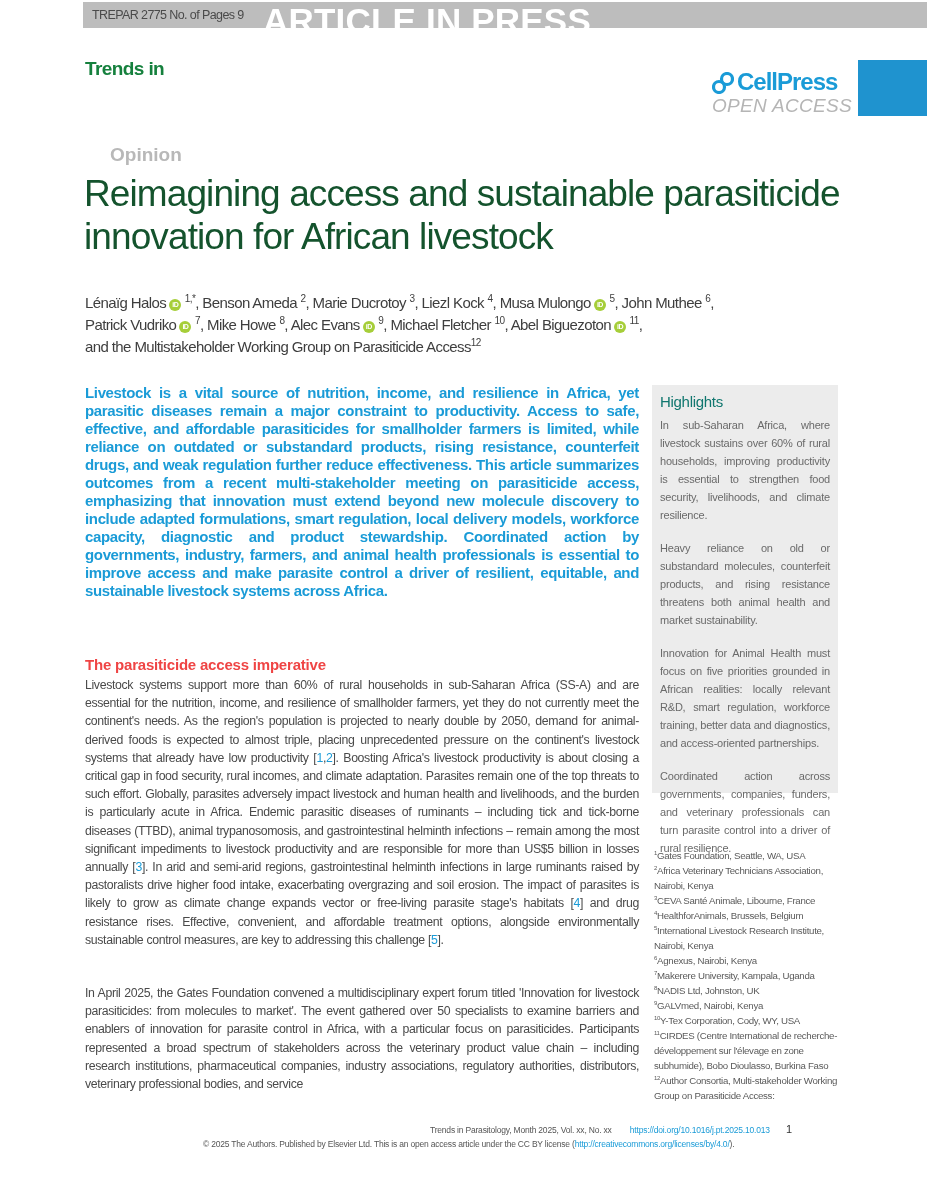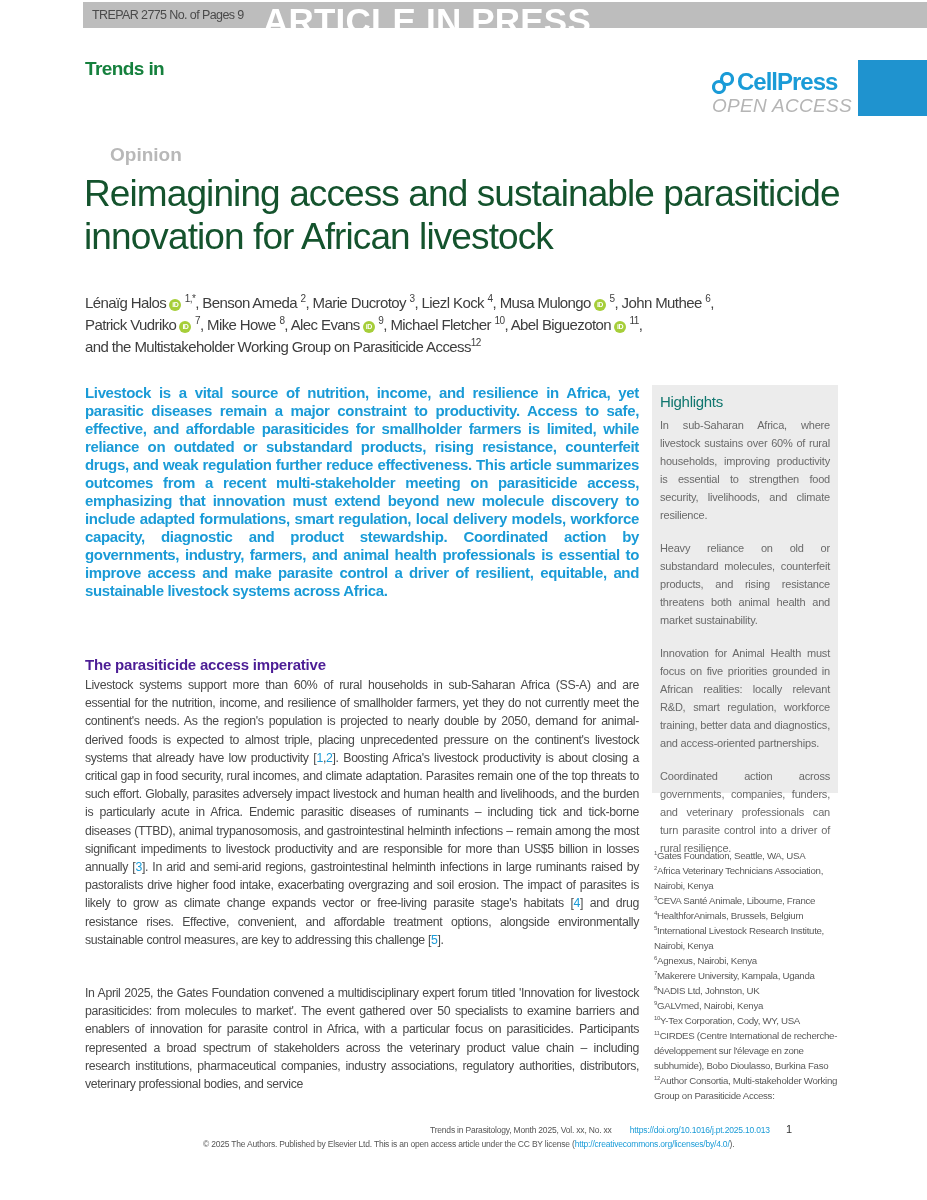--- a/index.html
+++ b/index.html
@@ -26,21 +26,21 @@
   .authors { position: absolute; left: 85px; top: 292px; width: 760px; font-size: 15px; line-height: 22px; color: #3e3e3e; letter-spacing: -0.6px; }
   .authors sup { font-size: 10px; vertical-align: 6px; line-height: 0; }
   .orcid { display: inline-block; width: 12px; height: 12px; border-radius: 50%; background: #a6ce39; color: #fff; font-size: 7px; line-height: 12px; text-align: center; font-weight: bold; vertical-align: 1px; margin-left: 3px; }
 
   .abstract { position: absolute; left: 85px; top: 384px; width: 554px; font-size: 15px; line-height: 18px; font-weight: bold; color: #1a9bd7; text-align: justify; letter-spacing: -0.35px; }
 
   .highlights { position: absolute; left: 652px; top: 385px; width: 186px; height: 408px; background: #ececec; box-sizing: border-box; padding: 8px 8px 0 8px; }
   .hl-title { font-size: 15px; color: #0f766e; margin-bottom: 6px; letter-spacing: -0.3px; }
   .hl-item { font-size: 11px; line-height: 18px; color: #6a6a6a; text-align: justify; margin-bottom: 15px; letter-spacing: -0.2px; }
 
-  .section-heading { position: absolute; left: 85px; top: 656px; font-size: 15px; font-weight: bold; color: #4c1d95; letter-spacing: -0.2px; }
+  .section-heading { position: absolute; left: 85px; top: 656px; font-size: 15px; font-weight: bold; color: #ef4444; letter-spacing: -0.2px; }
   .body-text { position: absolute; left: 85px; width: 554px; font-size: 12.3px; line-height: 18.2px; color: #4a4a4a; text-align: justify; letter-spacing: -0.35px; }
   .p1 { top: 676px; }
   .p2 { top: 984px; }
   .ref { color: #1a9bd7; }
 
   .affils { position: absolute; left: 654px; top: 848px; width: 190px; font-size: 9.7px; line-height: 15px; color: #5a5a5a; letter-spacing: -0.3px; }
   .affils sup { font-size: 6px; vertical-align: 4px; line-height: 0; }
 
   .footer1 { position: absolute; left: 430px; top: 1123px; font-size: 8.5px; color: #555; white-space: nowrap; letter-spacing: -0.2px; }
   .footer1 .doi { color: #1a9bd7; margin-left: 16px; }

